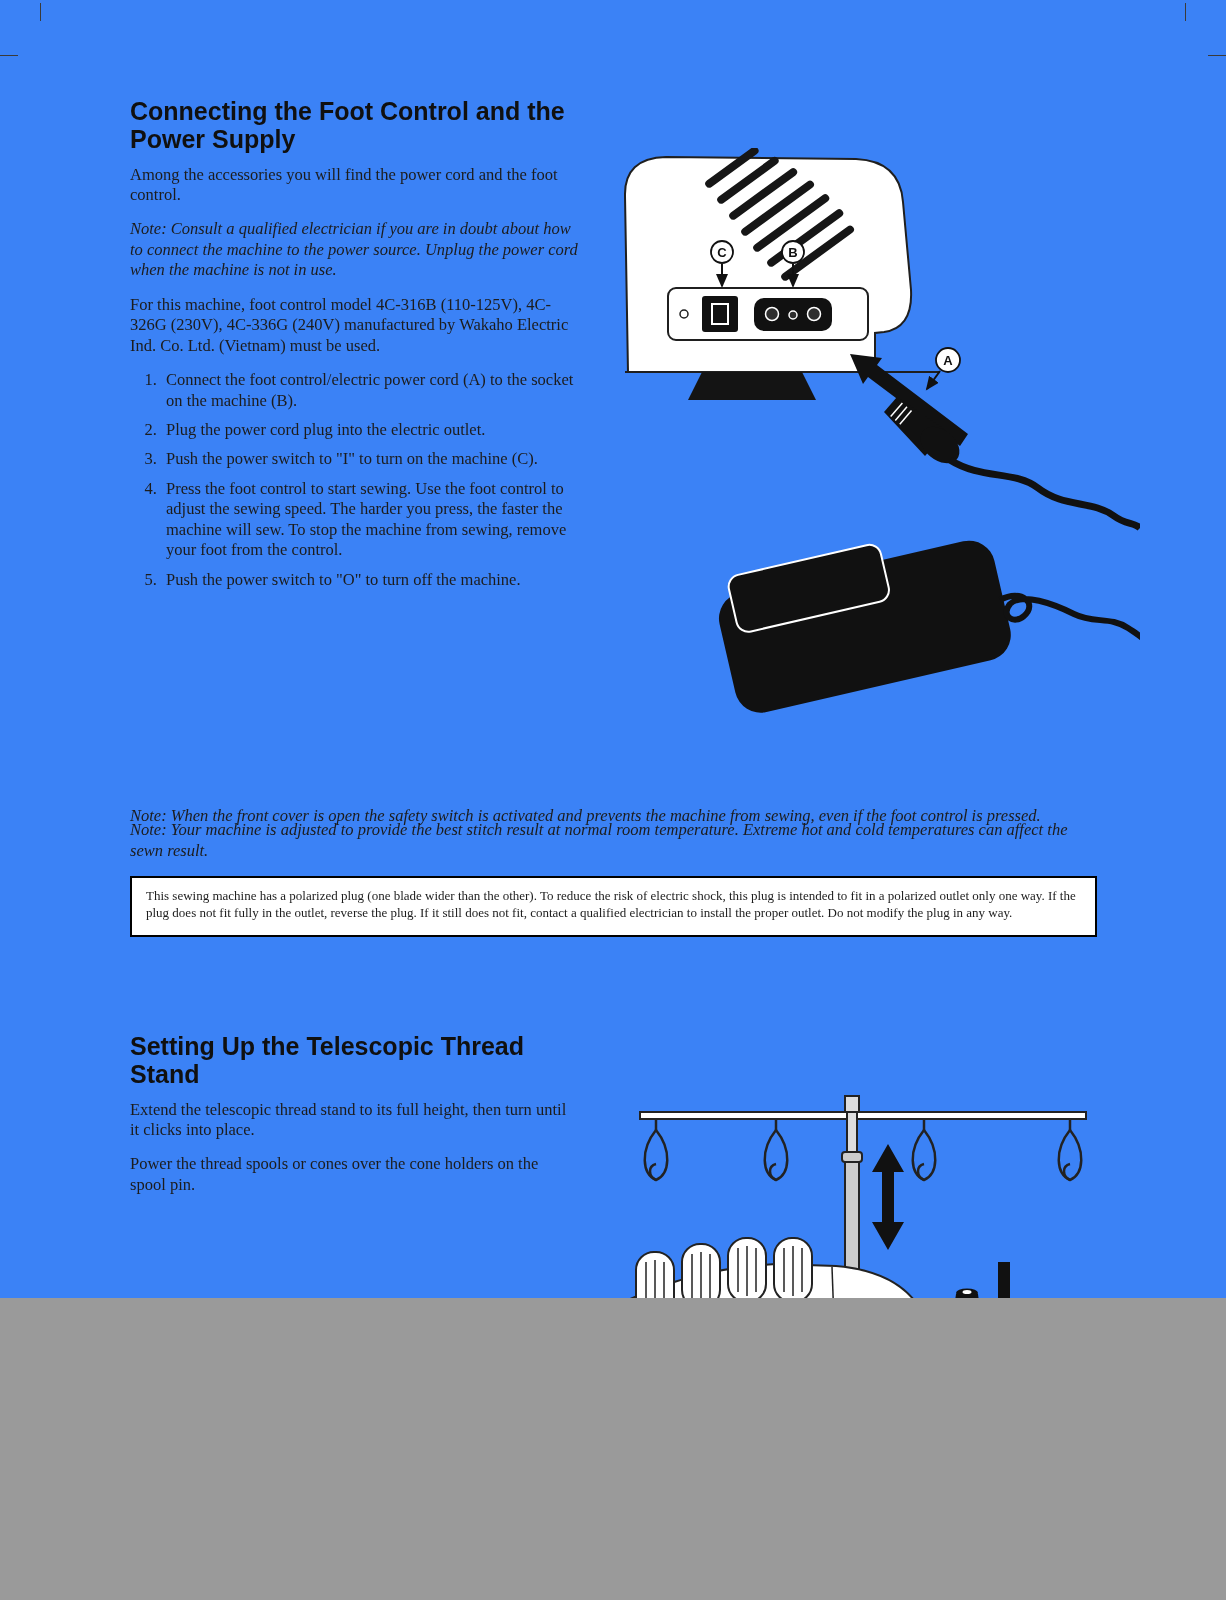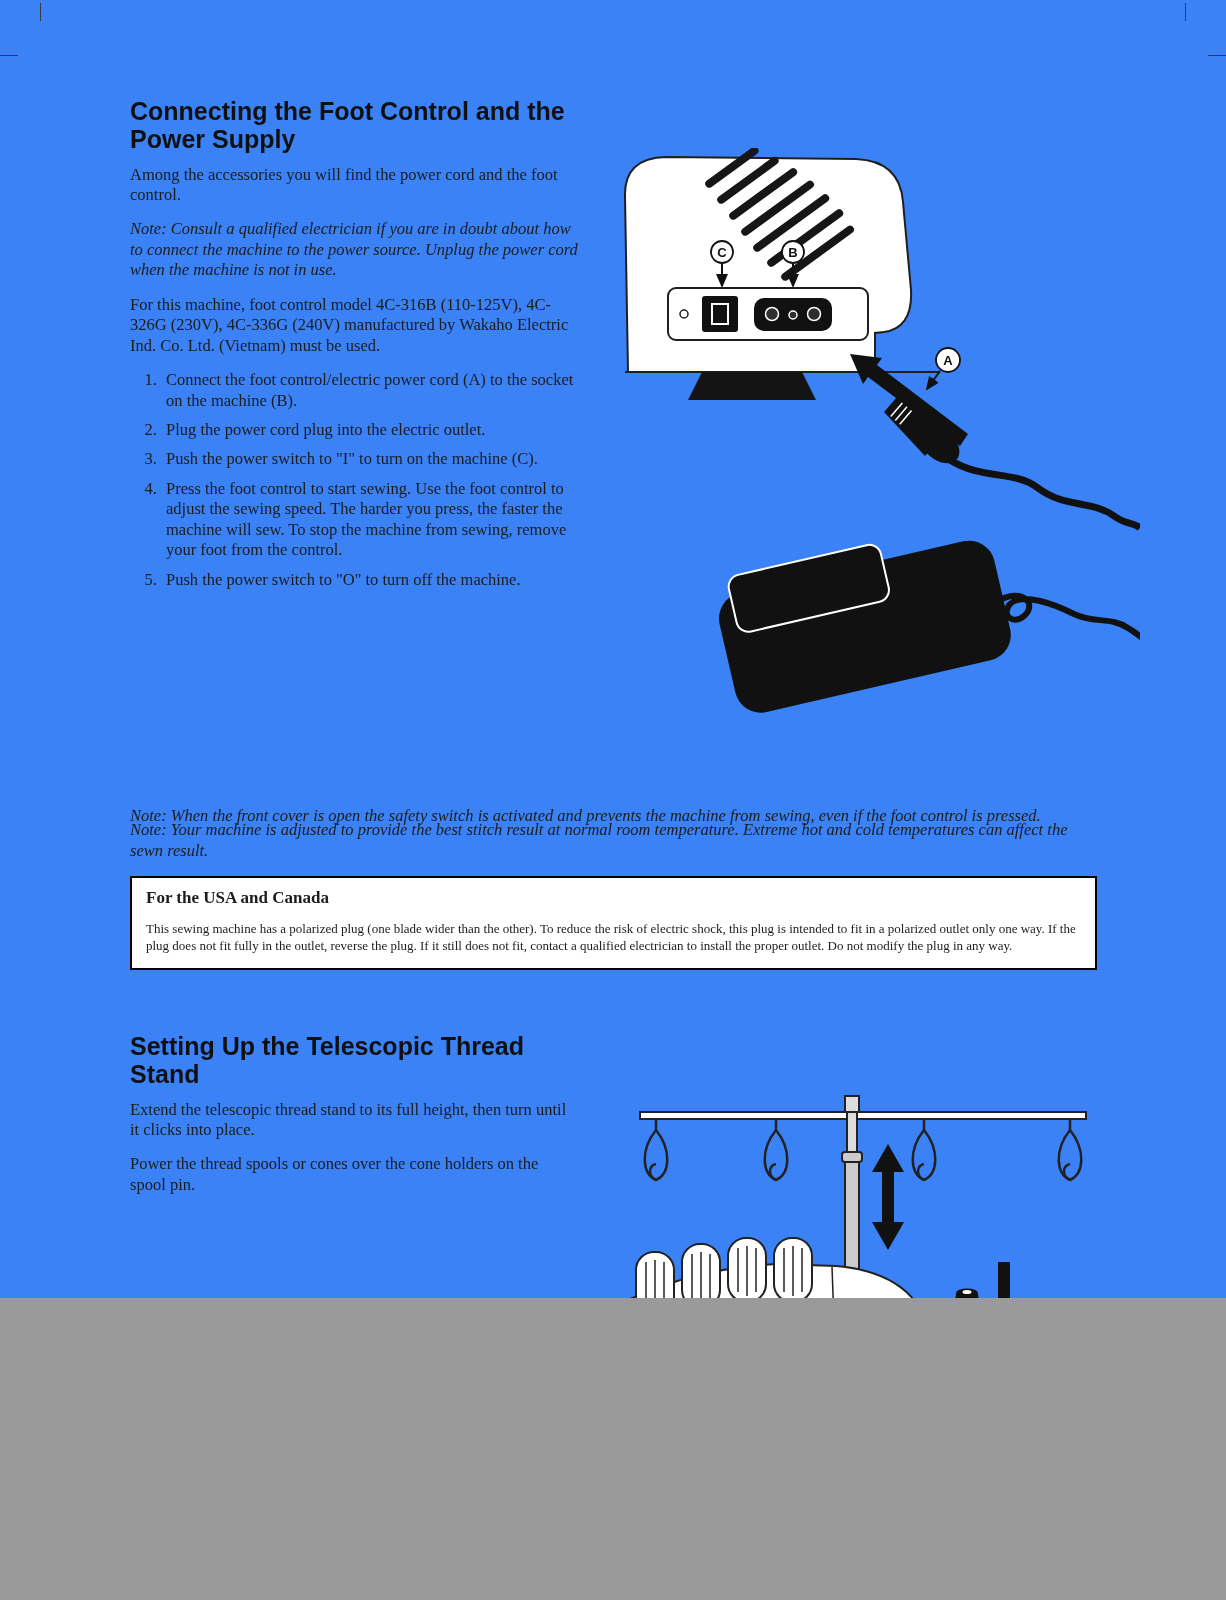--- a/index.html
+++ b/index.html
@@ -135,21 +135,20 @@
       <rect x="105" y="418" width="282" height="122" rx="26" fill="#111"></rect>
       <rect x="122" y="400" width="156" height="58" rx="12" fill="#111" stroke="#fff" stroke-width="2"></rect>
     </g>
     <path d="M 382 452 C 404 440 420 456 406 468 C 396 477 382 468 392 456 C 404 444 436 456 456 466 C 476 476 492 468 510 480 C 516 484 520 486 524 490" stroke="#111" stroke-width="6" fill="none"></path>
   </svg>
 
   <p class="fw-note n1">Note: When the front cover is open the safety switch is activated and prevents the machine from sewing, even if the foot control is pressed.</p>
   <p class="fw-note n2">Note: Your machine is adjusted to provide the best stitch result at normal room temperature. Extreme hot and cold temperatures can affect the sewn result.</p>
 
   <div class="usa-box">
-    <h2>For the USA and Canada</h2>
     <p>This sewing machine has a polarized plug (one blade wider than the other). To reduce the risk of electric shock, this plug is intended to fit in a polarized outlet only one way. If the plug does not fit fully in the outlet, reverse the plug. If it still does not fit, contact a qualified electrician to install the proper outlet. Do not modify the plug in any way.</p>
   </div>
 
   <div class="col2">
     <h1>Setting Up the Telescopic Thread Stand</h1>
     <p>Extend the telescopic thread stand to its full height, then turn until it clicks into place.</p>
     <p>Power the thread spools or cones over the cone holders on the spool pin.</p>
   </div>
 
   <svg class="illu2" width="474" height="400" viewBox="0 0 474 400">

